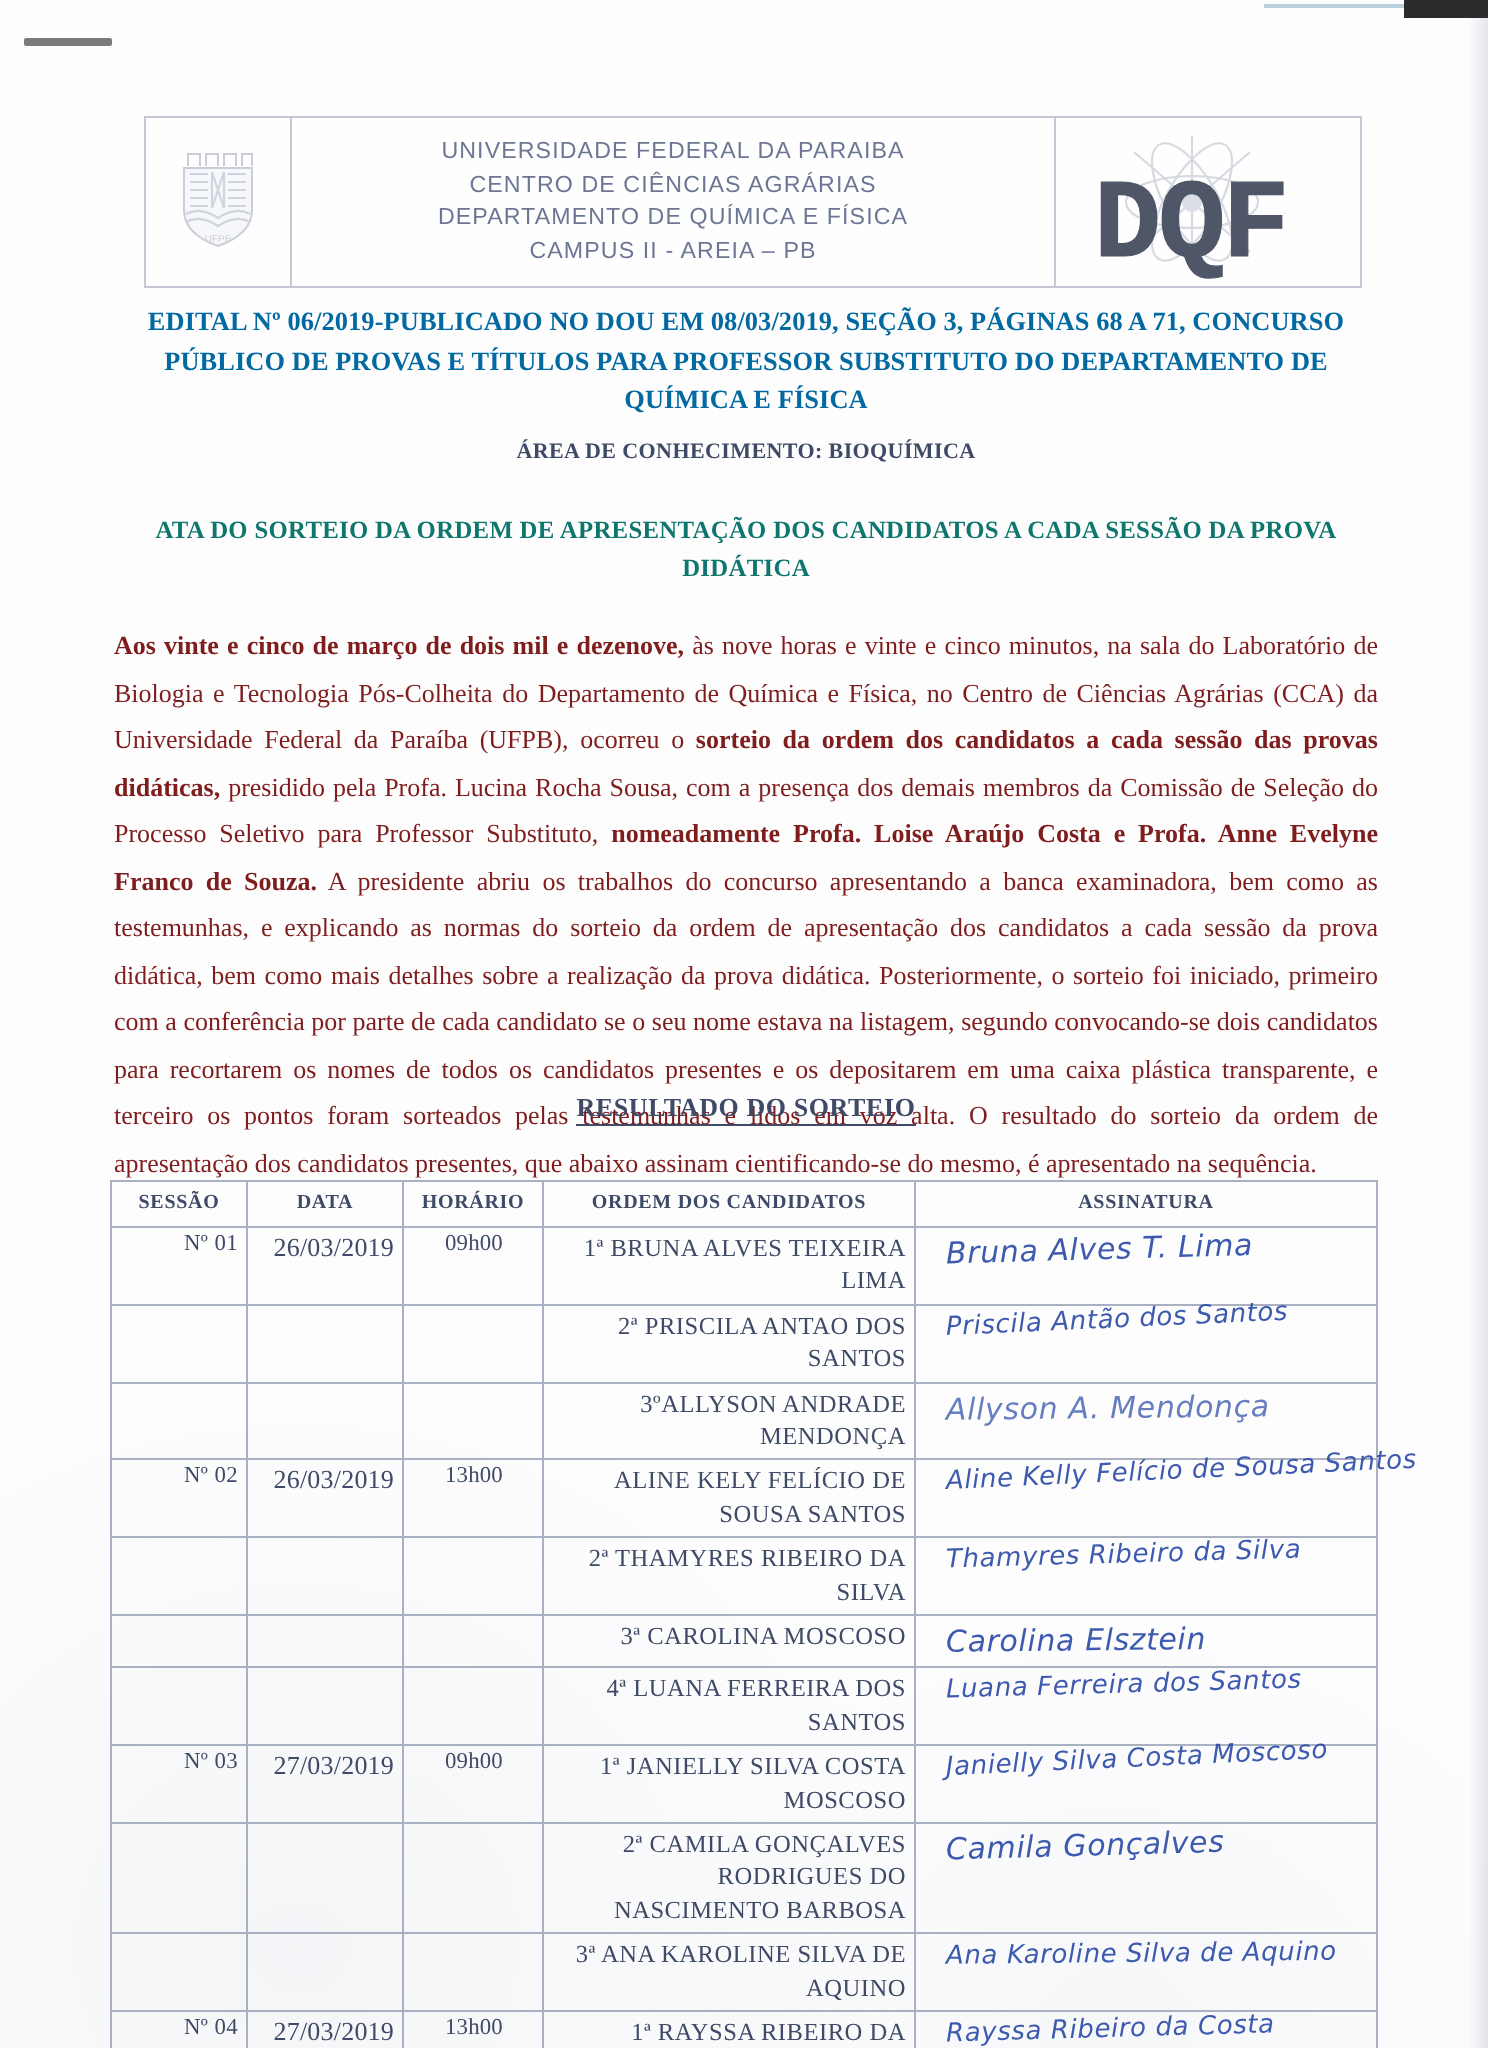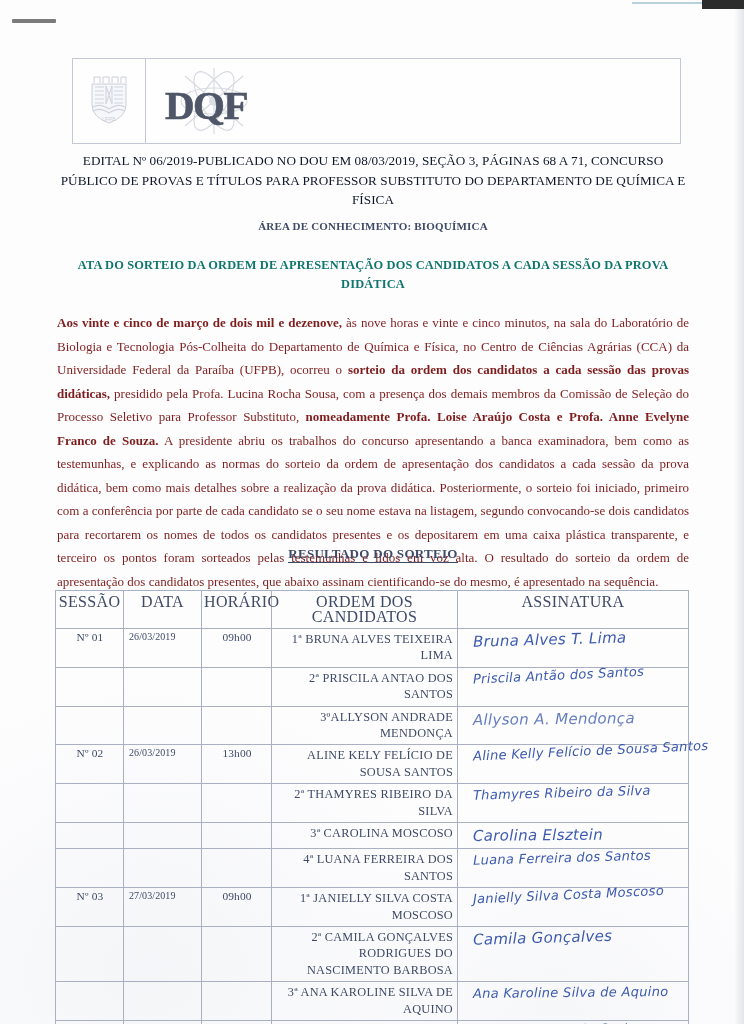--- a/index.html
+++ b/index.html
@@ -96,39 +96,39 @@
   .brasao { opacity: .34; }
 
   
   .dqf-wrap { position: relative; width: 118px; height: 62px; }
   .dqf-atom {
     position: absolute; left: 14px; top: -2px;
     opacity: .30;
   }
   .dqf-text {
     position: absolute; left: 2px; top: 11px;
-    font-family: Liberation Serif, serif;
-    font-weight: 700;
-    font-size: 41px;
+    font-family: Liberation Mono, monospace;
+    font-weight: 700;
+    font-size: 56px;
     letter-spacing: -1.5px;
     color: #4e5668;
     -webkit-text-stroke: .6px #4e5668;
   }
 
   
   .title-edital {
     position: absolute;
     left: 57px; top: 151px;
     width: 632px;
     text-align: center;
-    font-weight: 400;
+    font-weight: 700;
     font-size: 13.2px;
     line-height: 19.6px;
     letter-spacing: .05px;
-    color: #0f172a;
+    color: #0369a1;
   }
   .title-area {
     position: absolute;
     left: 57px; top: 220px;
     width: 632px;
     text-align: center;
     font-weight: 700;
     font-size: 11px;
     letter-spacing: .2px;
     color: #3f4a66;
@@ -186,28 +186,28 @@
   }
   table.sorteio th,
   table.sorteio td {
     border: 1px solid #a9b0c2;
     vertical-align: top;
     padding: 2px 4px 3px 5px;
     color: #3e4a66;
   }
   table.sorteio th {
     text-align: center;
-    font-weight: 400;
-    font-size: 16px;
+    font-weight: 700;
+    font-size: 10px;
     letter-spacing: .35px;
     padding: 3px 2px 4px;
     line-height: 15px;
   }
-  td.c-sessao   { text-align: center;   font-size: 11.4px; letter-spacing: .2px; }
-  td.c-data     { text-align: left; font-size: 10px; letter-spacing: .1px; }
+  td.c-sessao   { text-align: right;   font-size: 11.4px; letter-spacing: .2px; }
+  td.c-data     { text-align: right; font-size: 13px; letter-spacing: .1px; }
   td.c-hora     { text-align: center; font-size: 11.4px; letter-spacing: .1px; font-family: Liberation Serif, serif; }
   td.c-cand     { text-align: right;   font-size: 12.3px; line-height: 16.4px; letter-spacing: .25px; }
   td.c-sign     { padding: 0; position: relative; }
 
   col.w-sessao { width: 68px; }
   col.w-data   { width: 78px; }
   col.w-hora   { width: 70px; }
   col.w-cand   { width: 186px; }
   col.w-sign   { width: auto; }
 
@@ -260,20 +260,26 @@
             <path d="M18 15 L18 33 M24 15 L24 33"></path>
             <path d="M18 15 L24 33 M24 15 L18 33"></path>
             <path d="M5 36 Q12 32 21 38 Q30 32 37 36"></path>
             <path d="M5 40 Q12 36 21 42 Q30 36 37 40"></path>
           </g>
           <text x="21" y="50" font-size="5" fill="#6b7490" text-anchor="middle" font-family="Liberation Sans, sans-serif">UFPB</text>
         </svg>
       </span>
     </div>
 
+    <div class="lh-cell-title">
+      <div class="lh-line">UNIVERSIDADE FEDERAL DA PARAIBA</div>
+      <div class="lh-line">CENTRO DE CIÊNCIAS AGRÁRIAS</div>
+      <div class="lh-line">DEPARTAMENTO DE QUÍMICA E FÍSICA</div>
+      <div class="lh-line">CAMPUS II - AREIA – PB</div>
+    </div>
 
     <div class="lh-cell-dqf">
       <div class="dqf-wrap">
         <span class="dqf-atom">
           <svg width="74" height="66" viewBox="0 0 74 66" aria-hidden="true">
             <g fill="none" stroke="#7d8699" stroke-width="1.1">
               <ellipse cx="37" cy="33" rx="33" ry="13"></ellipse>
               <ellipse cx="37" cy="33" rx="33" ry="13" transform="rotate(60 37 33)"></ellipse>
               <ellipse cx="37" cy="33" rx="33" ry="13" transform="rotate(120 37 33)"></ellipse>
               <path d="M37 0 L37 66 M8 8 L66 58 M66 8 L8 58"></path>

